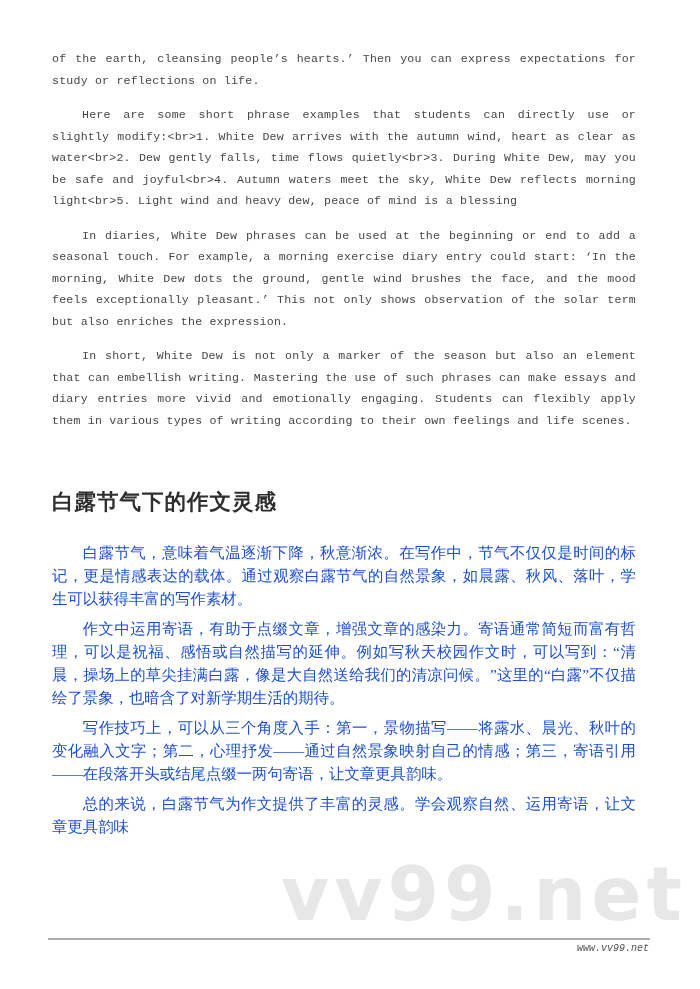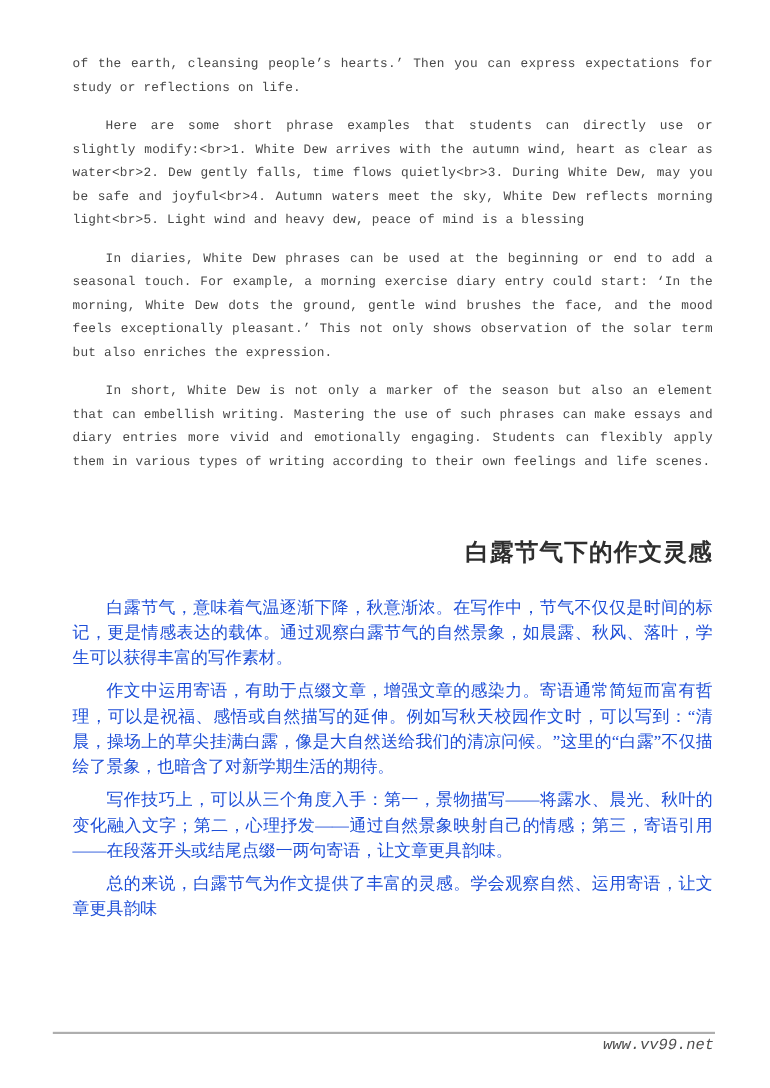--- a/index.html
+++ b/index.html
@@ -22,43 +22,42 @@
     font-weight: 700;
     font-size: 74px;
     letter-spacing: 5px;
     color: rgba(176,176,176,0.30);
     white-space: nowrap;
     z-index: 0;
     user-select: none;
   }
   .content {
     position: absolute;
-    left: 52px; right: 52px; top: 48px;
+    left: 52px; right: 64px; top: 48px;
     z-index: 1;
-    margin-left: 14px;
   }
   
   .en p {
     font-family: "Liberation Mono", "DejaVu Sans Mono", monospace;
     font-size: 11.6px;
     line-height: 21.5px;
     letter-spacing: 0.2px;
     color: #474747;
     text-align: justify;
     margin: 0 0 13px 0;
     text-indent: 30px;
   }
   .en p.continuation { text-indent: 0; }
   
   .cn { margin-top: 56px; }
   .cn h1 {
     font-size: 21.5px;
     font-weight: 700;
     color: #2e2e2e;
-    text-align: right;
+    text-align: left;
     margin: 0 0 25px 0;
     letter-spacing: 1px;
     font-family: "Liberation Serif", serif;
   }
   .cn p {
     font-size: 15.4px;
     line-height: 23px;
     color: #1d4ed8;
     text-align: justify;
     margin: 0 0 7px 0;
@@ -70,30 +69,31 @@
     left: 48px; right: 50px; top: 938px;
     height: 2px;
     background: #aeaeae;
     z-index: 2;
   }
   .footer-url {
     position: absolute;
     top: 943px; right: 51px;
     font-family: "Liberation Mono", monospace;
     font-style: italic;
-    font-size: 14px;
+    font-size: 10px;
     color: #4f4f4f;
     z-index: 2;
   }
 </style>
 </head>
 <body>
 
 <div class="page">
 
+  <div class="watermark">vv99.net</div>
 
   <div class="content">
 
     <section class="en">
       <p class="continuation">of the earth, cleansing people’s hearts.’ Then you can express expectations for study or reflections on life.</p>
       <p>Here are some short phrase examples that students can directly use or slightly modify:&lt;br&gt;1. White Dew arrives with the autumn wind, heart as clear as water&lt;br&gt;2. Dew gently falls, time flows quietly&lt;br&gt;3. During White Dew, may you be safe and joyful&lt;br&gt;4. Autumn waters meet the sky, White Dew reflects morning light&lt;br&gt;5. Light wind and heavy dew, peace of mind is a blessing</p>
       <p>In diaries, White Dew phrases can be used at the beginning or end to add a seasonal touch. For example, a morning exercise diary entry could start: ‘In the morning, White Dew dots the ground, gentle wind brushes the face, and the mood feels exceptionally pleasant.’ This not only shows observation of the solar term but also enriches the expression.</p>
       <p>In short, White Dew is not only a marker of the season but also an element that can embellish writing. Mastering the use of such phrases can make essays and diary entries more vivid and emotionally engaging. Students can flexibly apply them in various types of writing according to their own feelings and life scenes.</p>
     </section>
 

